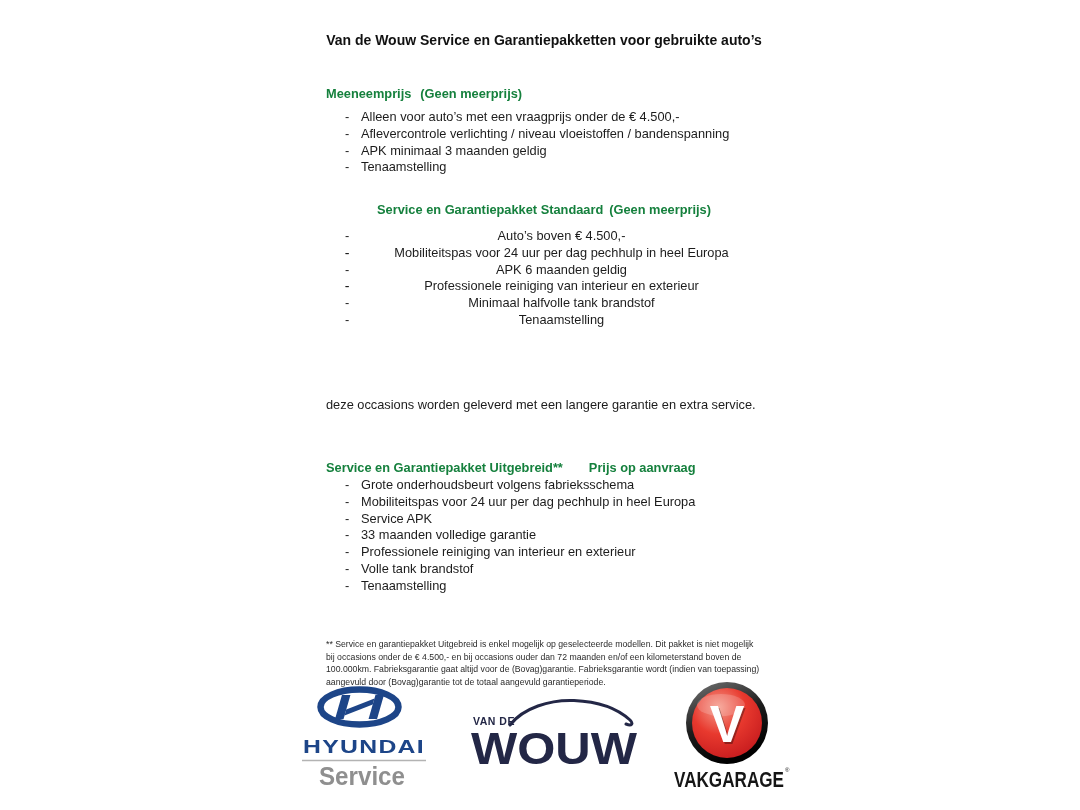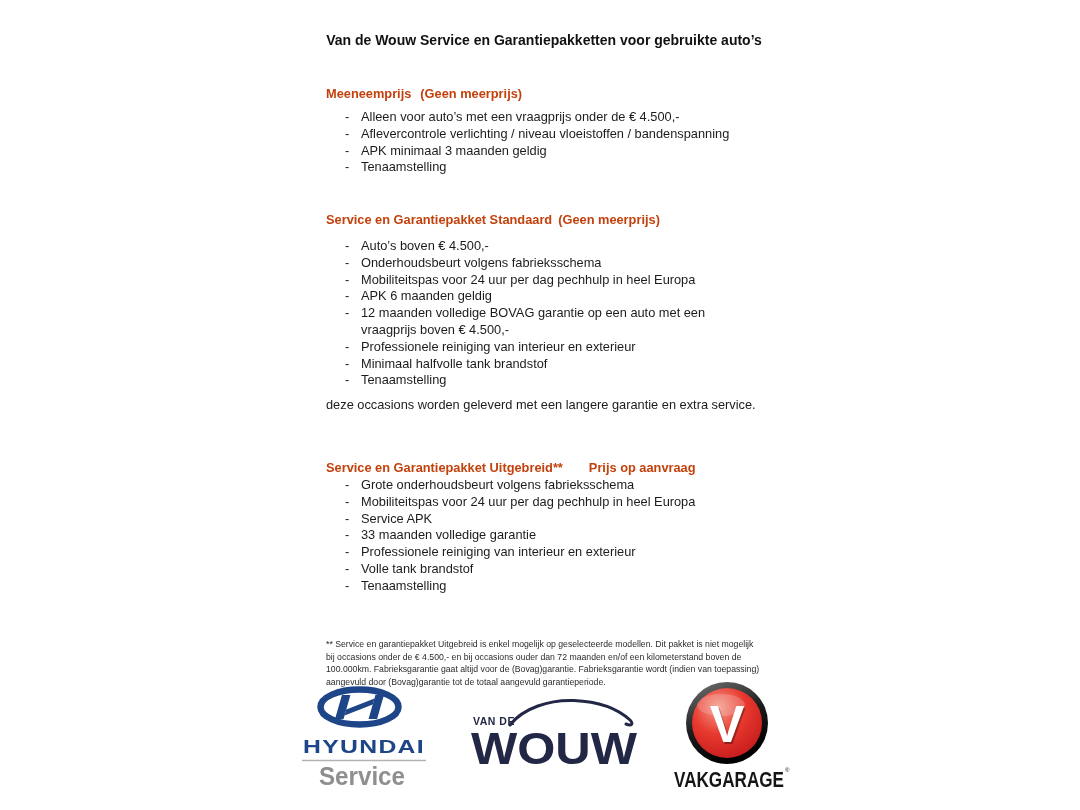--- a/index.html
+++ b/index.html
@@ -11,24 +11,24 @@
     font-family:"Liberation Sans","DejaVu Sans",sans-serif;
     color:#1a1a1a;
   }
   .doc-title{
     position:absolute;top:31px;left:326px;width:436px;
     text-align:center;font-size:14px;font-weight:bold;color:#111;
     line-height:18px;
   }
   .section{position:absolute;left:326px;width:436px;}
   .sec-1{top:85px;}
-  .sec-2{top:211px;}
+  .sec-2{top:201px;text-align:center;}
   .sec-3{top:459px;}
   .section h2{
-    margin:0 0 7px 0;font-size:12.8px;font-weight:bold;color:#c2410c;
+    margin:0 0 7px 0;font-size:12.8px;font-weight:bold;color:#15803d;
     line-height:17px;
   }
   .sec-2 h2{margin-bottom:10px;}
   .sec-3 h2{margin-bottom:1px;}
   .h-note{margin-left:9px;}
   .sec-2 .h-note{margin-left:6px;}
   .sec-3 .h-note{margin-left:26px;}
   .section ul{
     list-style:none;margin:0;padding:0;
     font-size:12.8px;line-height:16.8px;color:#1c1c1c;
@@ -69,24 +69,24 @@
         <li><span class="dash">-</span><span class="li-text">Tenaamstelling</span></li>
       </ul>
   </section>
 
   <section class="section sec-2">
     <h2>
       <span class="h-label">Service en Garantiepakket Standaard</span><span class="h-note">(Geen meerprijs)</span>
     </h2>
     <ul>
         <li><span class="dash">-</span><span class="li-text">Auto’s boven € 4.500,-</span></li>
-        <li><span class="dash">-</span><span class="li-text">Onderhoudsbeurt volgens fabrieksschema</span></li>
+        <li><span class="dash">-</span></li>
         <li><span class="dash">-</span><span class="li-text">Mobiliteitspas voor 24 uur per dag pechhulp in heel Europa</span></li>
         <li><span class="dash">-</span><span class="li-text">APK 6 maanden geldig</span></li>
-        <li><span class="dash">-</span><span class="li-text">12 maanden volledige BOVAG garantie op een auto met een vraagprijs boven € 4.500,-</span></li>
+        <li><span class="dash">-</span></li>
         <li><span class="dash">-</span><span class="li-text">Professionele reiniging van interieur en exterieur</span></li>
         <li><span class="dash">-</span><span class="li-text">Minimaal halfvolle tank brandstof</span></li>
         <li><span class="dash">-</span><span class="li-text">Tenaamstelling</span></li>
       </ul>
   </section>
 
   <div class="intro">
     <div>deze occasions worden geleverd met een langere garantie en extra service.</div>
   </div>
 

